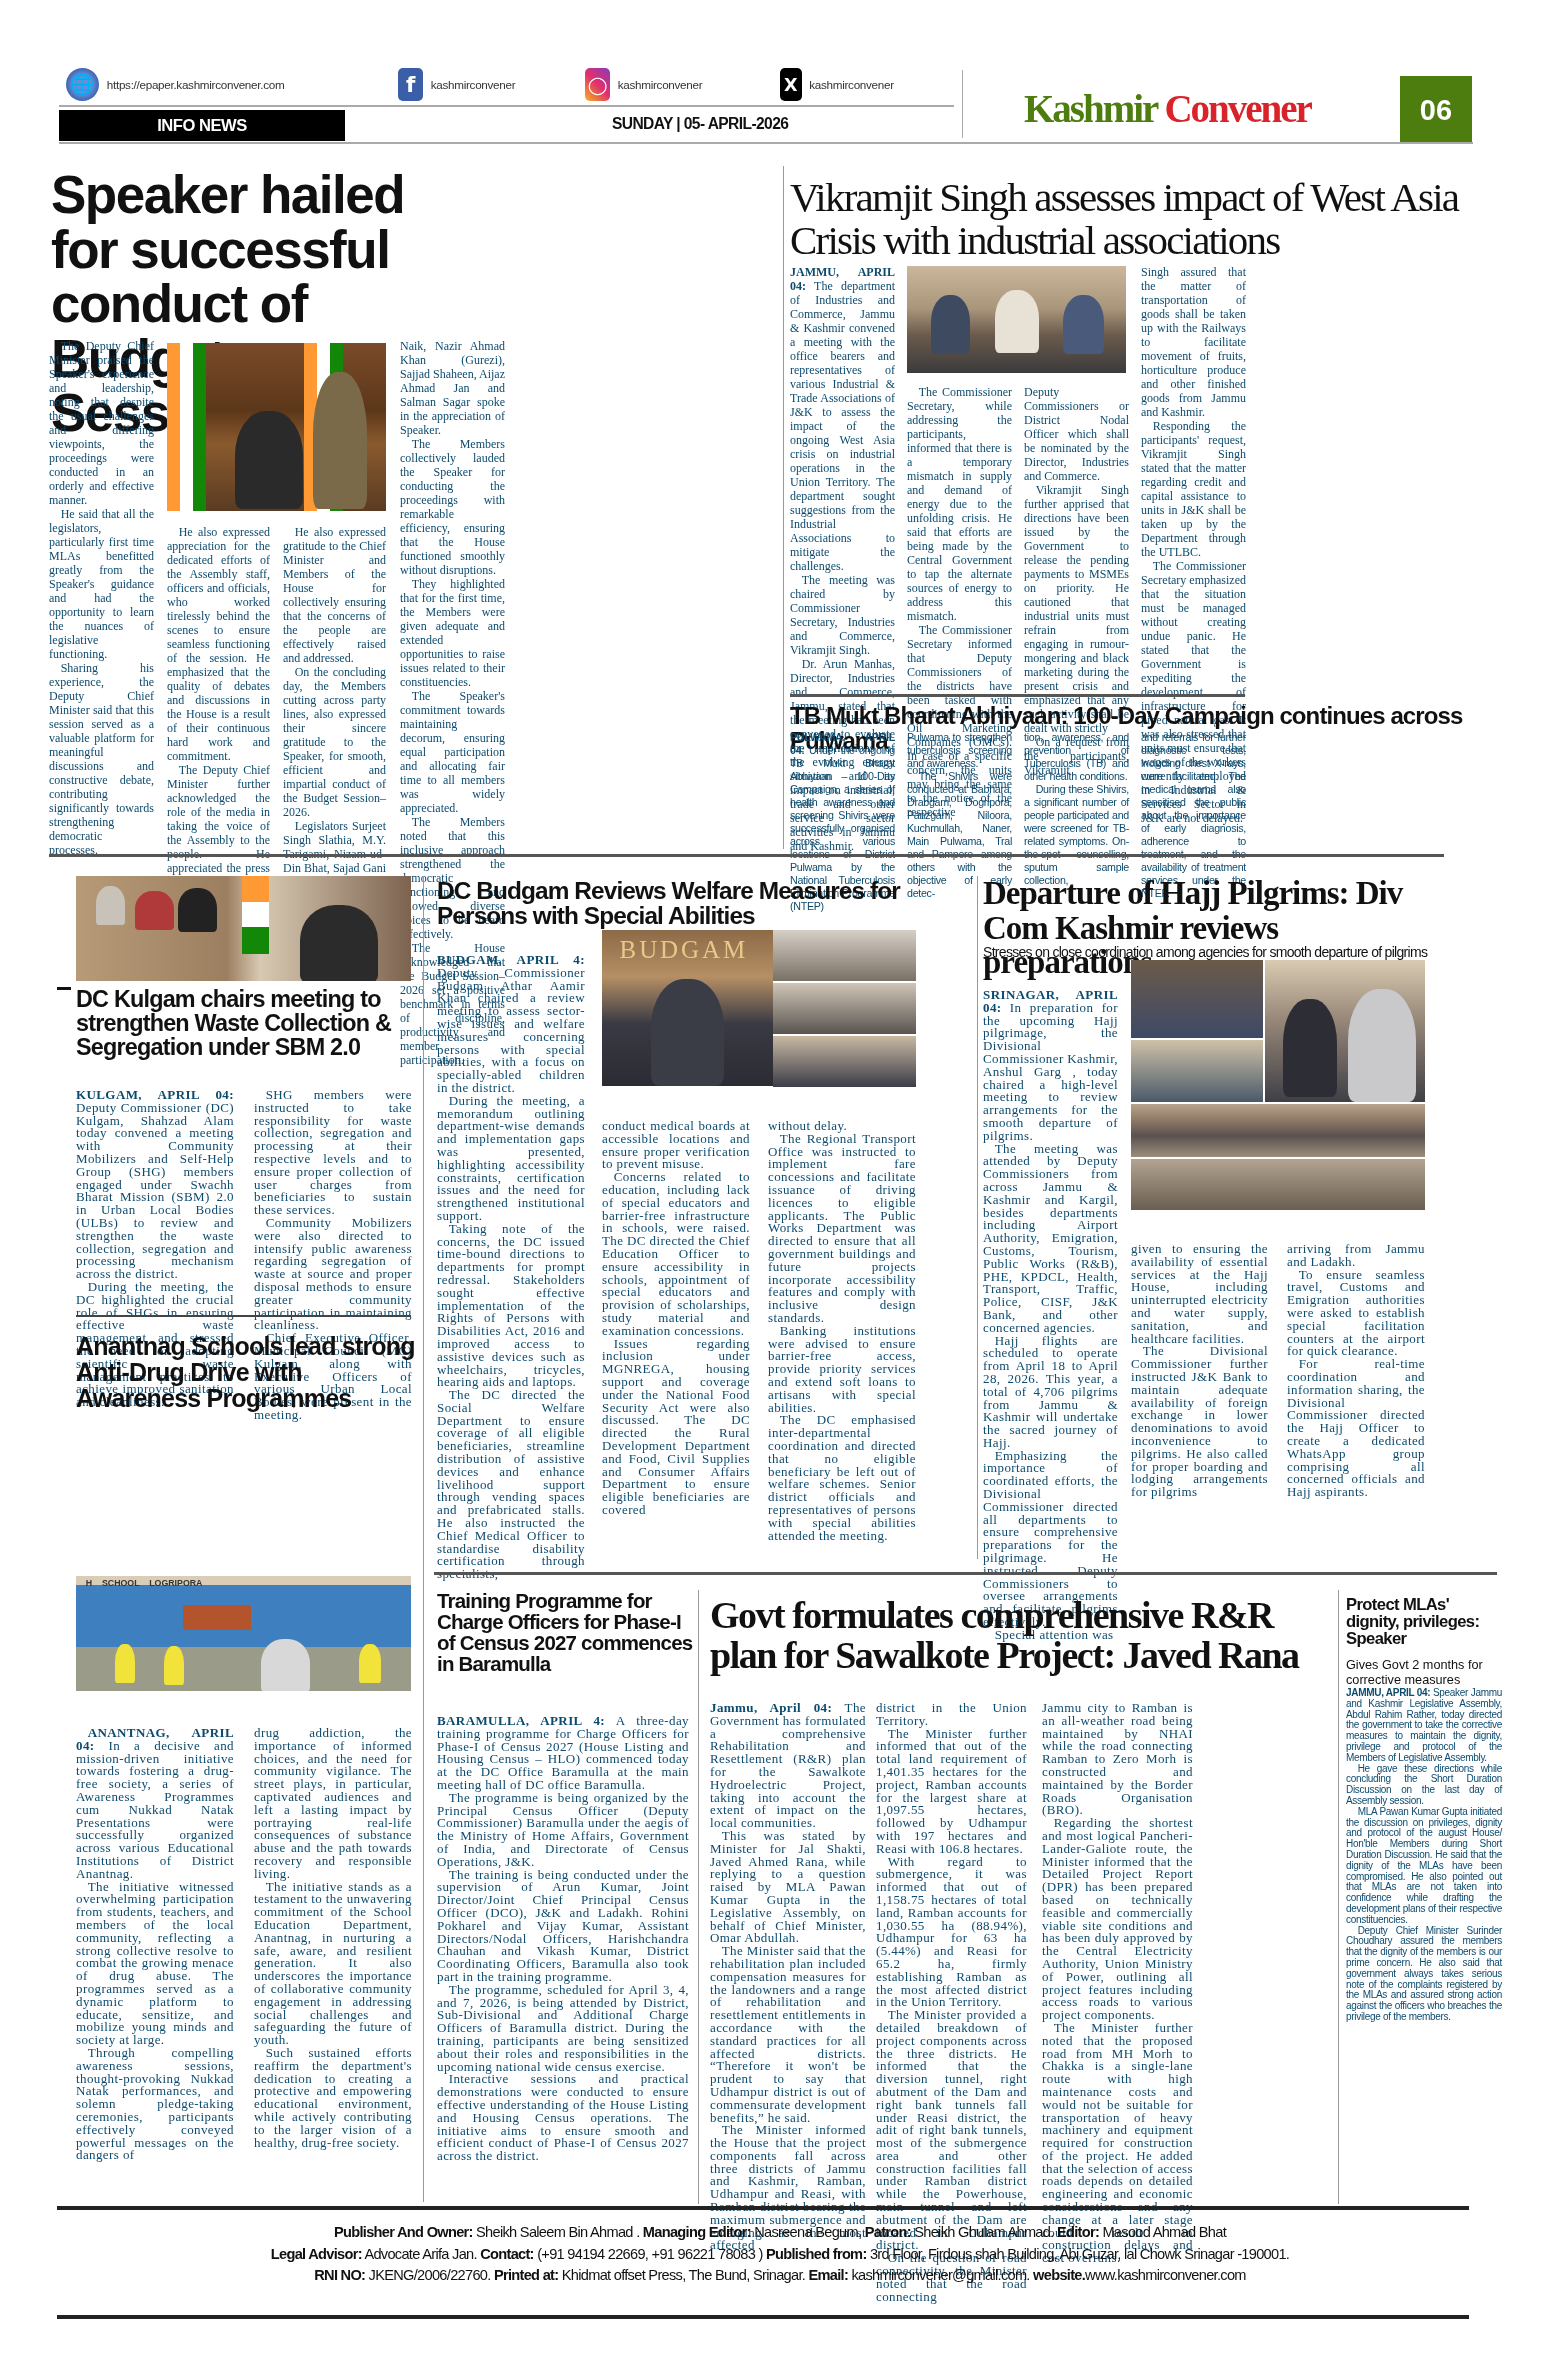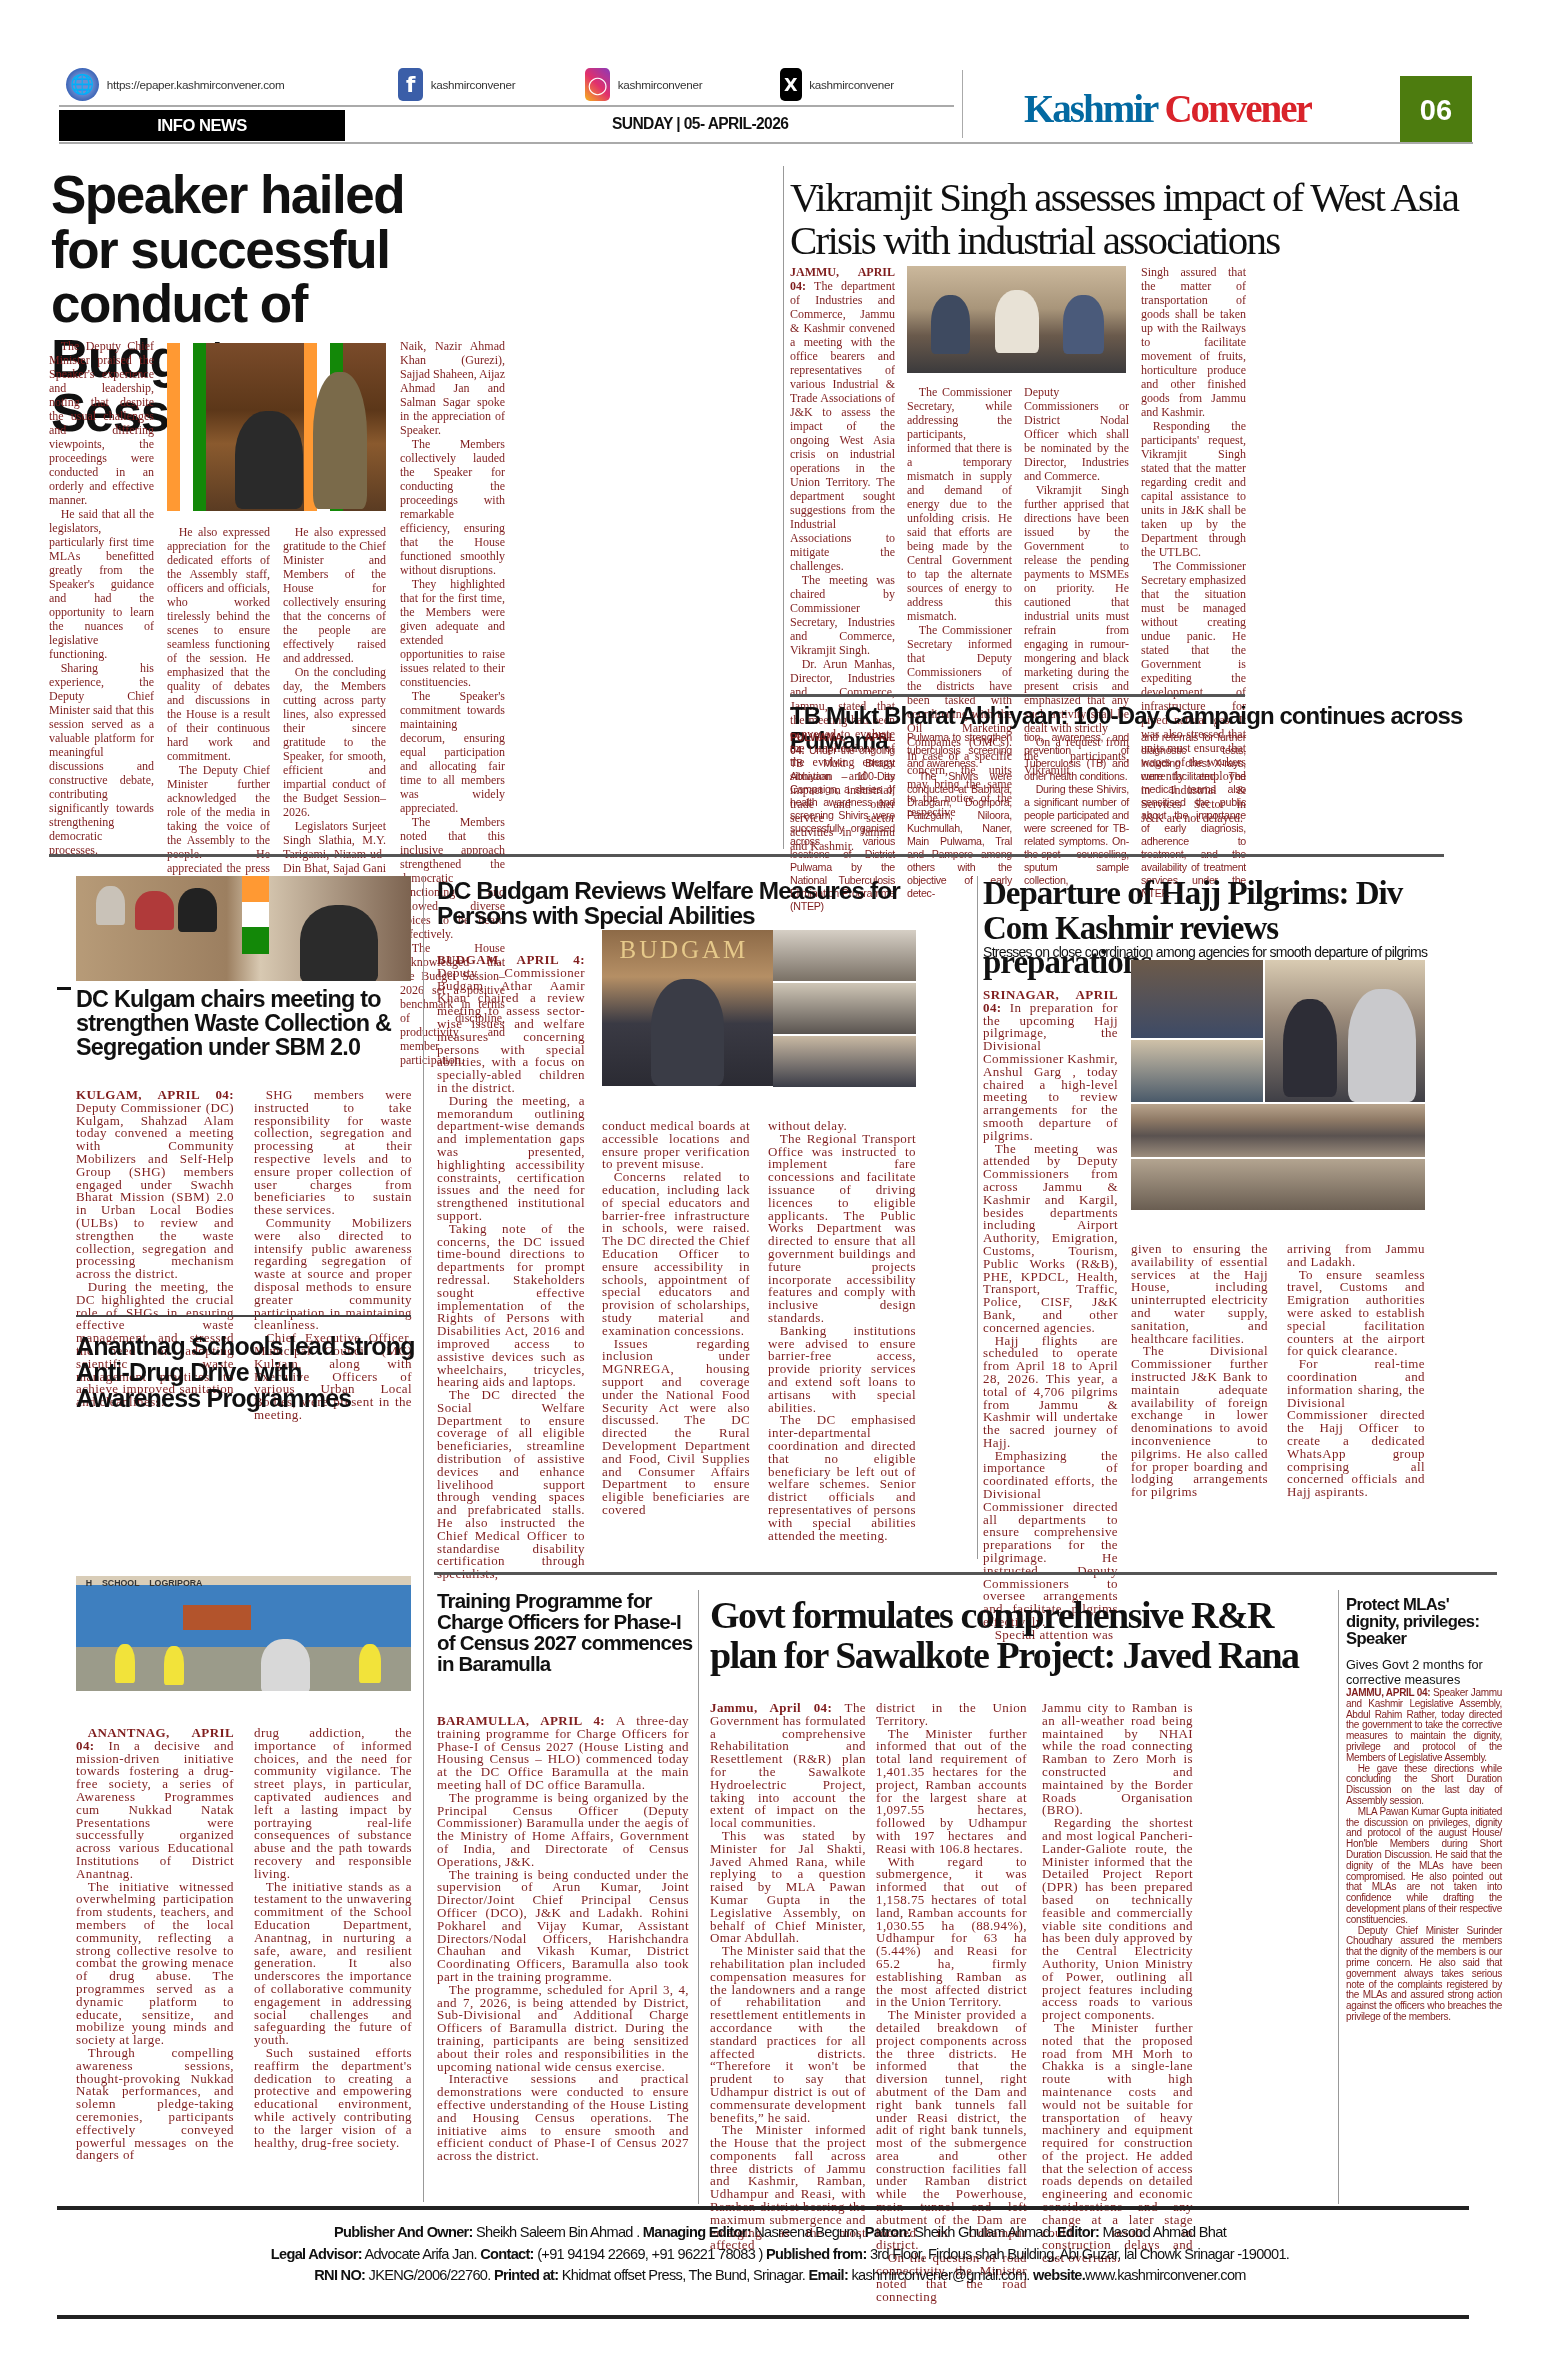--- a/index.html
+++ b/index.html
@@ -12,31 +12,31 @@
   .social { top: 66px; height: 37px; display: flex; align-items: center; gap: 7.8px; font-family: "Liberation Sans", sans-serif; font-size: 11.7px; color: #333; letter-spacing: -0.3px; }
   .ico { width: 25px; height: 33px; border-radius: 4.9px; display: inline-flex; align-items: center; justify-content: center; color: #fff; font-weight: bold; font-family: "DejaVu Sans", sans-serif; }
   .ico.globe { background: radial-gradient(circle, #6d8fd1 40%, #3e66b8 70%); border-radius: 50%; width: 33px; height: 33px; font-size: 19.5px; }
   .ico.fb { background: #3b5ea8; font-size: 21.5px; }
   .ico.ig { background: linear-gradient(45deg, #f7b21c, #e1306c 50%, #8a3ab9); font-size: 17.6px; }
   .ico.x { background: #000; font-size: 17.6px; width: 21.5px; }
   .hline { height: 2px; background: #aaa; }
   .infobox { background: #000; color: #fff; font-family: "Liberation Sans", sans-serif; font-weight: bold; font-size: 16.6px; display: flex; align-items: center; justify-content: center; letter-spacing: -0.5px; }
   .dateline { font-family: "Liberation Sans", sans-serif; font-weight: bold; font-size: 15.6px; letter-spacing: -0.6px; }
   .logo { font-family: "Liberation Serif", serif; font-weight: bold; font-size: 39px; letter-spacing: -2px; }
-  .logo .k { color: #0369a1; } .logo .c { color: #d9232a; }
+  .logo .k { color: #4d7c0f; } .logo .c { color: #d9232a; }
   .pageno { background: #4d7c0f; color: #fff; font-family: "Liberation Sans", sans-serif; font-weight: bold; font-size: 29px; display: flex; align-items: center; justify-content: center; }
 
   
   .h-sans { font-family: "Liberation Sans", sans-serif; font-weight: bold; letter-spacing: -1.5px; line-height: 1.03; }
   .h-serif { font-family: "Liberation Serif", serif; font-weight: bold; letter-spacing: -1.2px; line-height: 1.05; }
   .rule { background: #555; height: 3.9px; }
   .vrule { background: #999; width: 1px; }
 
   
-  .col { font-size: 12px; line-height: 14px; text-align: justify; hyphens: auto; color: #7f1d1d; }
+  .col { font-size: 12px; line-height: 14px; text-align: justify; hyphens: auto; color: #0c4a6e; }
   .col p { text-indent: 11.7px; }
   .col p.first { text-indent: 0; }
   .col b { font-weight: bold; }
   .col.sans { font-family: "Liberation Sans", sans-serif; font-size: 10.7px; line-height: 13px; letter-spacing: -0.3px; }
   .col.wide { letter-spacing: 0.4px; font-size: 13px; line-height: 12.8px; margin-top: 28px; }
 
   
   .photo { overflow: hidden; }
   .ph-speaker { background: linear-gradient(180deg,#7a4b2a 0%,#5c3719 40%,#8a5a2e 60%,#5a3b22 100%); }
   .ph-speaker .flag { position:absolute; width:39px; height:100%; background: linear-gradient(90deg,#ff9933 0 33%,#fff 33% 66%,#138808 66%); }

